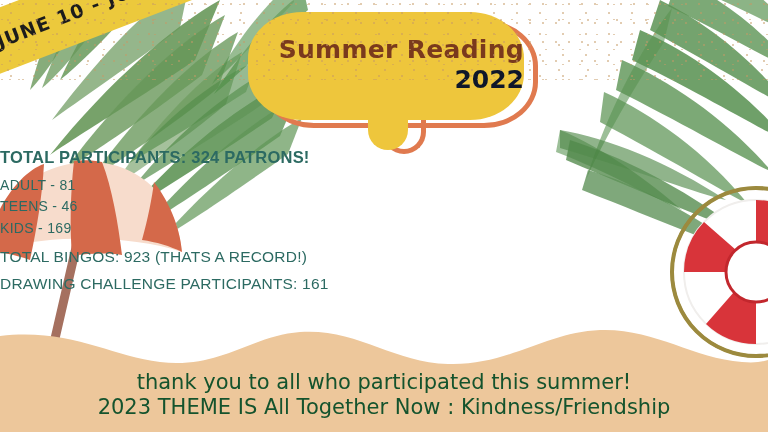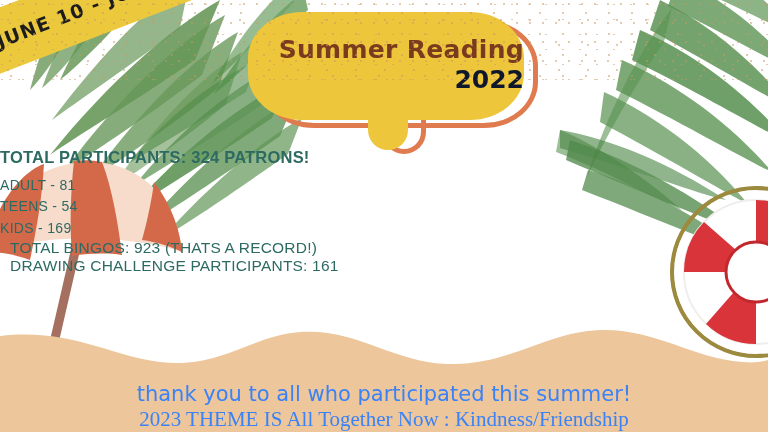--- a/index.html
+++ b/index.html
@@ -31,34 +31,34 @@
   #bubble-title{font-family:"DejaVu Sans",sans-serif;font-weight:700;font-size:25px;color:#7a3a1d;
           letter-spacing:.3px;line-height:1.04;}
   #bubble-year{font-family:"DejaVu Sans",sans-serif;font-weight:700;font-size:25px;color:#0f172a;
           line-height:1.15;margin-top:3px;}
 
   
   #stats{position:absolute;left:0;top:148px;width:768px;z-index:30;text-align:left;
          font-family:"Liberation Sans",sans-serif;color:#2c6a62;}
   .stat-head{font-weight:700;font-size:16.5px;letter-spacing:.2px;margin-bottom:8px;}
   .stat-line{font-size:14px;letter-spacing:.3px;line-height:1.52;}
-  .stat-wide{font-size:15.5px;letter-spacing:.2px;margin-top:0;padding-left:10px;}
+  .stat-wide{font-size:15.5px;letter-spacing:.2px;margin-top:9px;}
 
   
   #sand{position:absolute;left:0;bottom:0;width:768px;height:110px;z-index:60;}
   #sand-tex{position:absolute;inset:0;opacity:.5;
       background-image:radial-gradient(circle at 12% 30%, #c79a66 0 1px, transparent 1px),
                        radial-gradient(circle at 47% 62%, #c79a66 0 1px, transparent 1px),
                        radial-gradient(circle at 77% 22%, #c79a66 0 1px, transparent 1px),
                        radial-gradient(circle at 28% 80%, #c79a66 0 1px, transparent 1px);
       background-size:17px 15px,23px 21px,13px 19px,29px 25px;}
   #bottom-text{position:absolute;left:0;bottom:0;width:768px;z-index:70;text-align:center;
-      font-family:"DejaVu Sans",sans-serif;color:#3b82f6;}
+      font-family:"DejaVu Sans",sans-serif;color:#14532d;padding-bottom:12px;}
   .bt-line1{font-size:21px;line-height:1.18;}
-  .bt-line2{font-size:21px;line-height:1.18;font-family:Liberation Serif, serif;}
+  .bt-line2{font-size:21px;line-height:1.18;}
 
   
   #umbrella{position:absolute;left:-22px;top:160px;width:210px;height:210px;z-index:20;}
   
   #lifering{position:absolute;left:666px;top:182px;width:180px;height:180px;z-index:25;}
 </style>
 </head>
 <body>
 
 <div id="poster">
@@ -151,21 +151,21 @@
     <div id="bubble-tail"></div>
     <div id="bubble">
       <div id="bubble-title">Summer Reading</div>
       <div id="bubble-year">2022</div>
     </div>
   </div>
 
   <div id="stats">
     <div class="stat-head">TOTAL PARTICIPANTS: 324 PATRONS!</div>
     <div class="stat-line">ADULT - 81</div>
-    <div class="stat-line">TEENS - 54</div>
+    <div class="stat-line">TEENS - 46</div>
     <div class="stat-line">KIDS - 169</div>
     <div class="stat-wide">TOTAL BINGOS: 923 (THATS A RECORD!)</div>
     <div class="stat-wide">DRAWING CHALLENGE PARTICIPANTS: 161</div>
   </div>
 
   <svg id="sand" viewBox="0 0 768 110" preserveAspectRatio="none">
     <path d="M0 14 C70 6 110 34 160 40 C220 47 250 14 300 10 C356 6 392 40 448 42 C508 44 546 10 600 8 C654 6 692 36 742 40 C754 41 762 40 768 38 L768 110 L0 110 Z" fill="#edc79b"></path>
   </svg>
   <div id="sand-tex" style="position:absolute;left:0;bottom:0;width:768px;height:80px;z-index:61;"></div>
 

